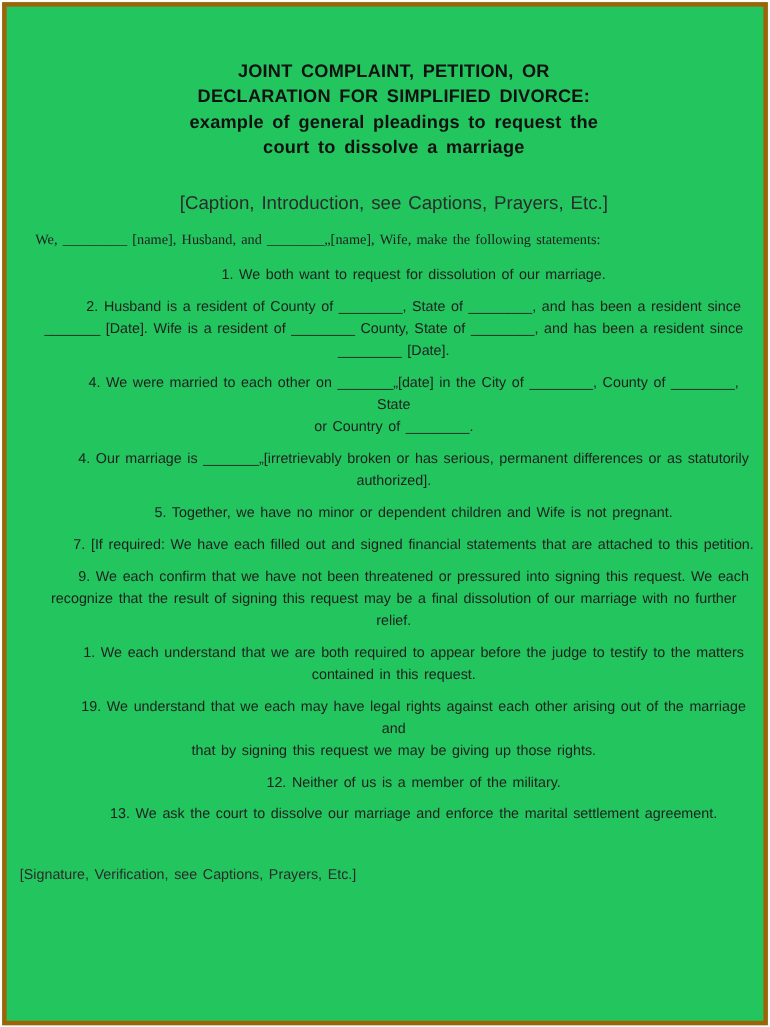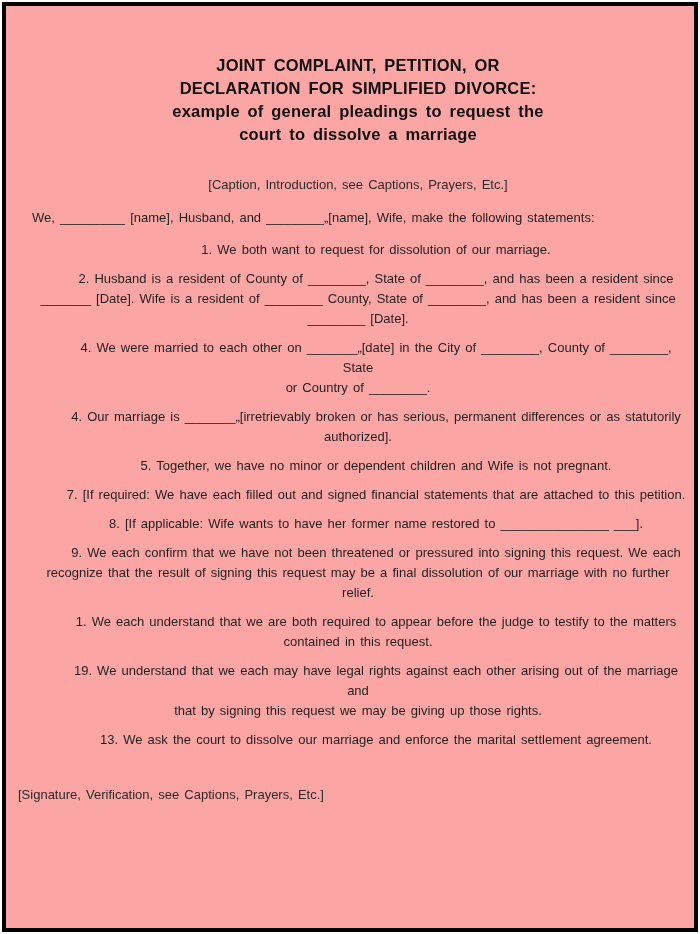--- a/index.html
+++ b/index.html
@@ -10,52 +10,53 @@
   body {
     width: 700px;
     height: 934px;
     position: relative;
     font-family: "Liberation Sans", "DejaVu Sans", sans-serif;
     color: #1f1f1f;
   }
   .frame {
     position: absolute;
     inset: 2px;
-    border: 4px solid #000000;
-    background: #fca5a5;
+    border: 4px solid #a16207;
+    background: #22c55e;
     overflow: hidden;
     box-sizing: border-box;
   }
   .content {
     padding: 0 5px 0 21px;
   }
   .doc-title {
     margin-top: 48px;
     text-align: center;
     font-weight: bold;
     font-size: 16.5px;
     line-height: 23px;
     color: #111111;
     word-spacing: 3px;
     letter-spacing: 0.2px;
   }
   .caption {
     margin-top: 29px;
     text-align: center;
-    font-size: 13px;
+    font-size: 17px;
     line-height: 19px;
     word-spacing: 1.5px;
     color: #2b2b2b;
   }
   .intro {
     margin: 14px 0 0 0;
     font-size: 13px;
     line-height: 20px;
     text-indent: 5px;
     word-spacing: 1.5px;
+    font-family: Liberation Serif, serif;
   }
   .items {
     margin-top: 12px;
     text-align: center;
   }
   .items p {
     margin: 0 0 9px 0;
     font-size: 13px;
     line-height: 20px;
     text-indent: 36px;
@@ -91,27 +92,27 @@
       <p>1. We both want to request for dissolution of our marriage.</p>
       <p>2. Husband is a resident of County of ________, State of ________, and has been a resident since
 _______ [Date]. Wife is a resident of ________ County, State of ________, and has been a resident since
 ________ [Date].</p>
       <p>4. We were married to each other on _______„[date] in the City of ________, County of ________, State
 or Country of ________.</p>
       <p>4. Our marriage is _______„[irretrievably broken or has serious, permanent differences or as statutorily
 authorized].</p>
       <p>5. Together, we have no minor or dependent children and Wife is not pregnant.</p>
       <p>7. [If required: We have each filled out and signed financial statements that are attached to this petition.</p>
-      <p>8. [If applicable: Wife wants to have her former name restored to _______________ ___].</p>
       <p>9. We each confirm that we have not been threatened or pressured into signing this request. We each
 recognize that the result of signing this request may be a final dissolution of our marriage with no further
 relief.</p>
       <p>1. We each understand that we are both required to appear before the judge to testify to the matters
 contained in this request.</p>
       <p>19. We understand that we each may have legal rights against each other arising out of the marriage and
 that by signing this request we may be giving up those rights.</p>
+      <p>12. Neither of us is a member of the military.</p>
       <p>13. We ask the court to dissolve our marriage and enforce the marital settlement agreement.</p>
     </div>
 
     <div class="footer-note">[Signature, Verification, see Captions, Prayers, Etc.]</div>
 
   </div>
 </div>
 
 </body></html>

